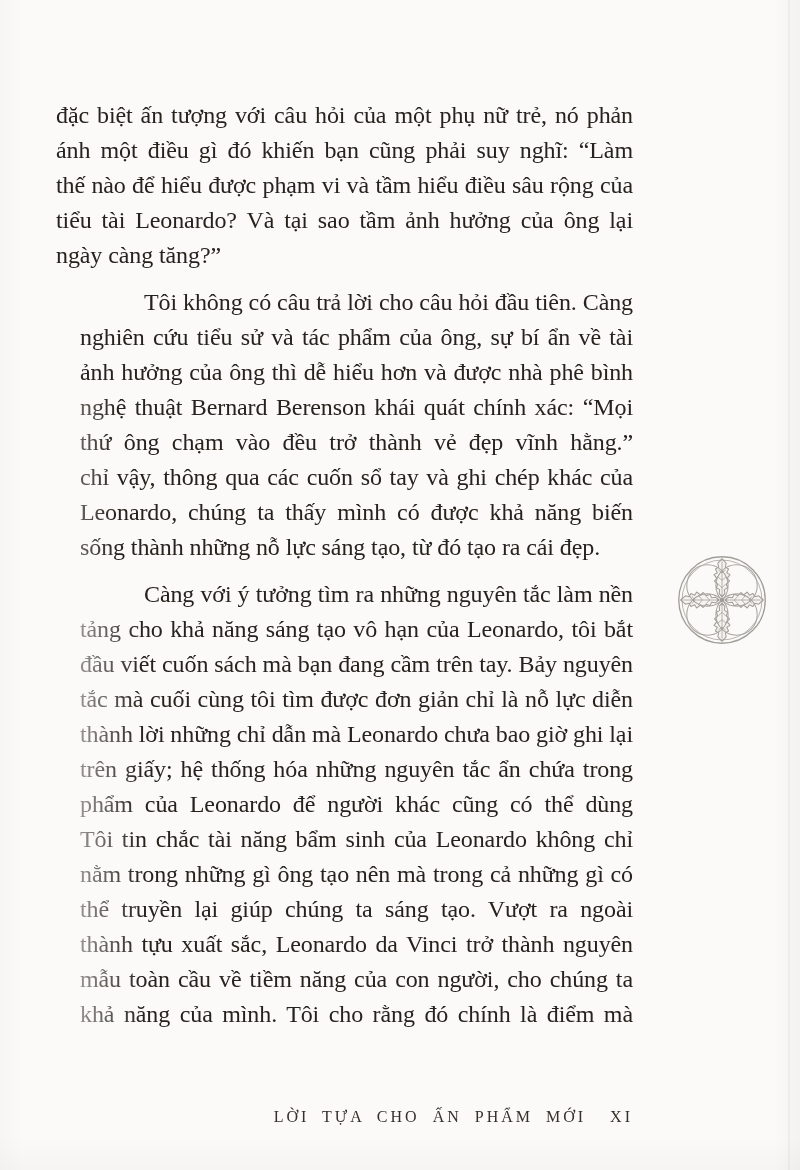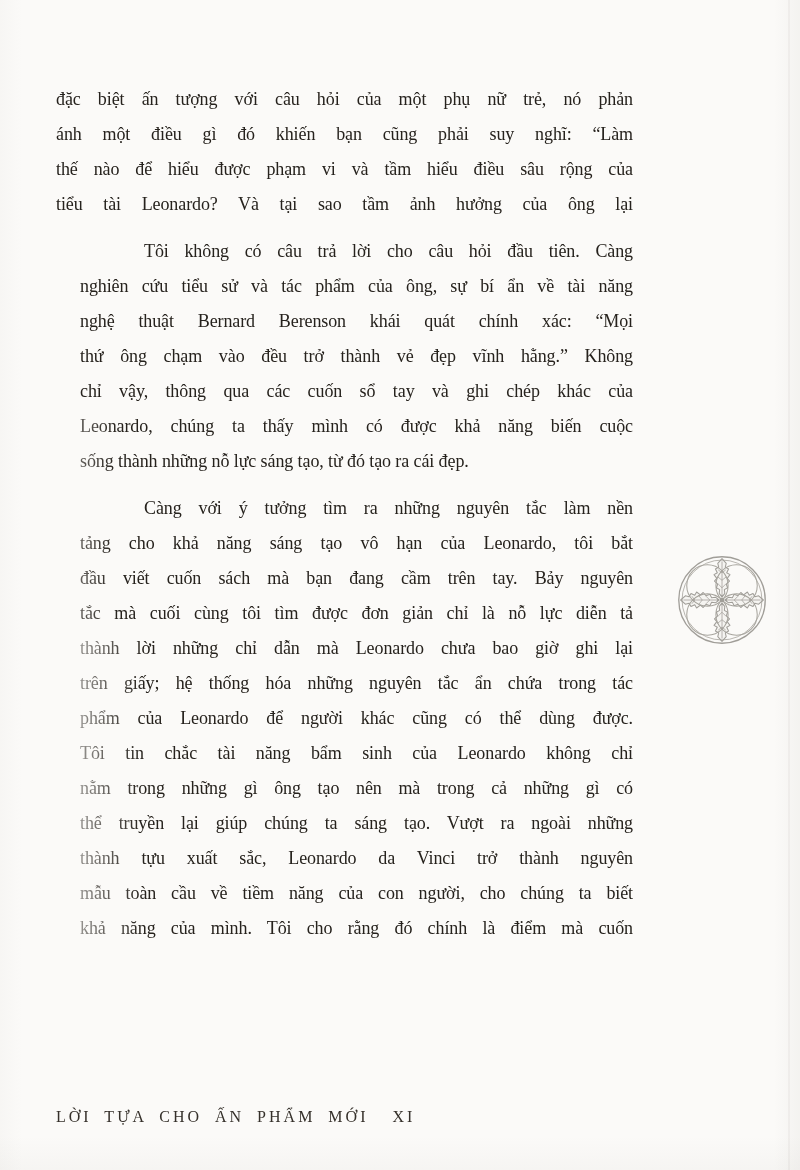--- a/index.html
+++ b/index.html
@@ -13,22 +13,22 @@
       linear-gradient(to right, rgba(148,145,138,0.04), rgba(148,145,138,0) 22px),
       #fbfaf8;
     font-family:"Liberation Serif","DejaVu Serif",serif;
     color:#26221d;
   }
   .edge-line{
     position:absolute;top:0;left:788px;width:2px;height:1170px;
     background:rgba(90,88,82,0.05);
   }
   .text-block{
-    position:absolute;left:56px;top:82px;width:577px;
-    font-size:18px;
+    position:absolute;left:56px;top:98px;width:577px;
+    font-size:24px;
     font-family:Liberation Serif, serif;
   }
   .para{margin:0;}
   .para + .para{margin-top:12px;margin-left:24px;}
   .line{
     height:35px;line-height:35px;
     overflow:hidden;
     text-align:justify;
     text-align-last:justify;
     letter-spacing:-0.1px;
@@ -44,42 +44,44 @@
     position:absolute;left:46px;top:620px;width:96px;height:445px;
     background:linear-gradient(to right, rgba(251,250,248,0.8), rgba(251,250,248,0));
     pointer-events:none;
   }
   .ornament{
     position:absolute;left:675px;top:553px;width:94px;height:94px;
     opacity:0.82;
   }
   .footer{
     position:absolute;left:56px;top:1108px;width:577px;
-    display:flex;align-items:baseline;gap:24px;
+    display:flex;justify-content:flex-end;align-items:baseline;gap:24px;
     font-size:16px;letter-spacing:3px;word-spacing:6px;
     color:#35302a;
   }
 </style>
 </head>
 <body>
 
 <div class="page">
 
   <div class="text-block">
 
     <div class="para">
       <div class="line">đặc biệt ấn tượng với câu hỏi của một phụ nữ trẻ, nó phản</div>
       <div class="line">ánh một điều gì đó khiến bạn cũng phải suy nghĩ: “Làm</div>
       <div class="line">thế nào để hiểu được phạm vi và tầm hiểu điều sâu rộng của</div>
       <div class="line">tiểu tài Leonardo? Và tại sao tầm ảnh hưởng của ông lại</div>
+      <div class="line para-end">ngày càng tăng?”</div>
     </div>
 
     <div class="para">
       <div class="line indent">Tôi không có câu trả lời cho câu hỏi đầu tiên. Càng</div>
       <div class="line">nghiên cứu tiểu sử và tác phẩm của ông, sự bí ẩn về tài năng</div>
+      <div class="line">ảnh hưởng của ông thì dễ hiểu hơn và được nhà phê bình</div>
       <div class="line">nghệ thuật Bernard Berenson khái quát chính xác: “Mọi</div>
       <div class="line">thứ ông chạm vào đều trở thành vẻ đẹp vĩnh hằng.” Không</div>
       <div class="line">chỉ vậy, thông qua các cuốn sổ tay và ghi chép khác của</div>
       <div class="line">Leonardo, chúng ta thấy mình có được khả năng biến cuộc</div>
       <div class="line para-end">sống thành những nỗ lực sáng tạo, từ đó tạo ra cái đẹp.</div>
     </div>
 
     <div class="para">
       <div class="line indent">Càng với ý tưởng tìm ra những nguyên tắc làm nền</div>
       <div class="line">tảng cho khả năng sáng tạo vô hạn của Leonardo, tôi bắt</div>

